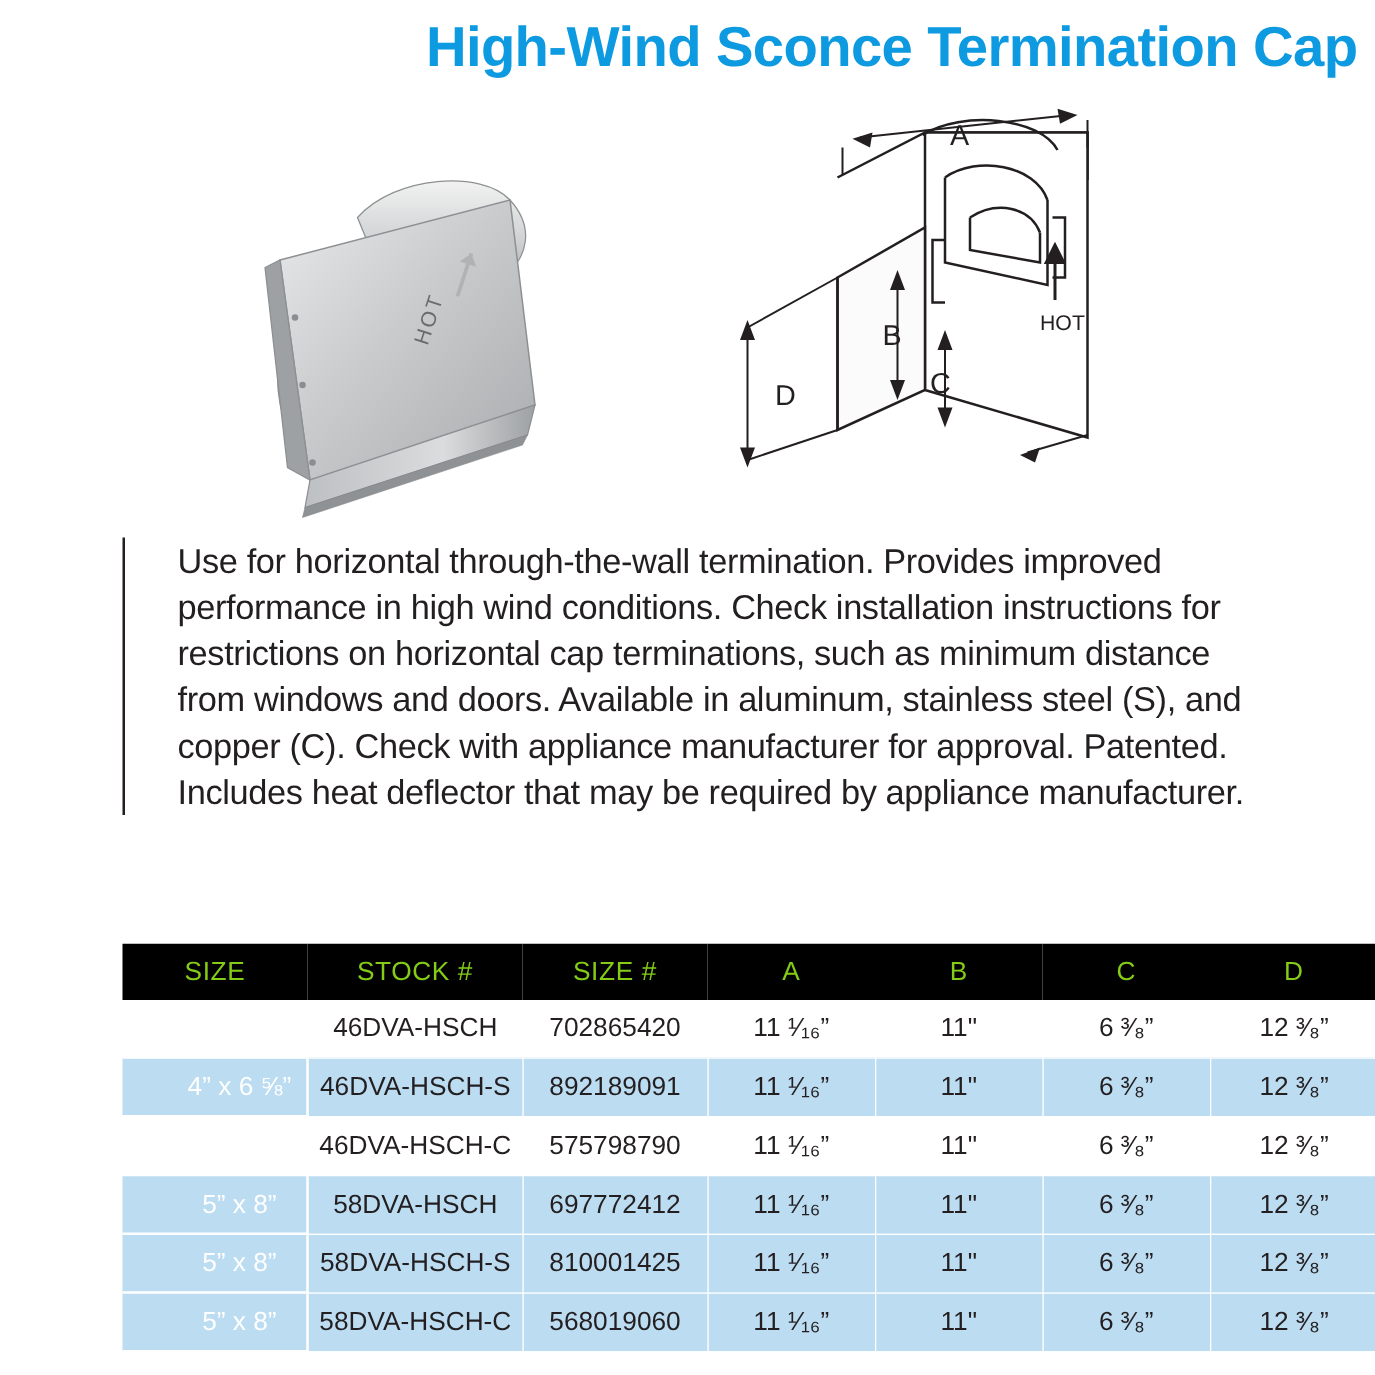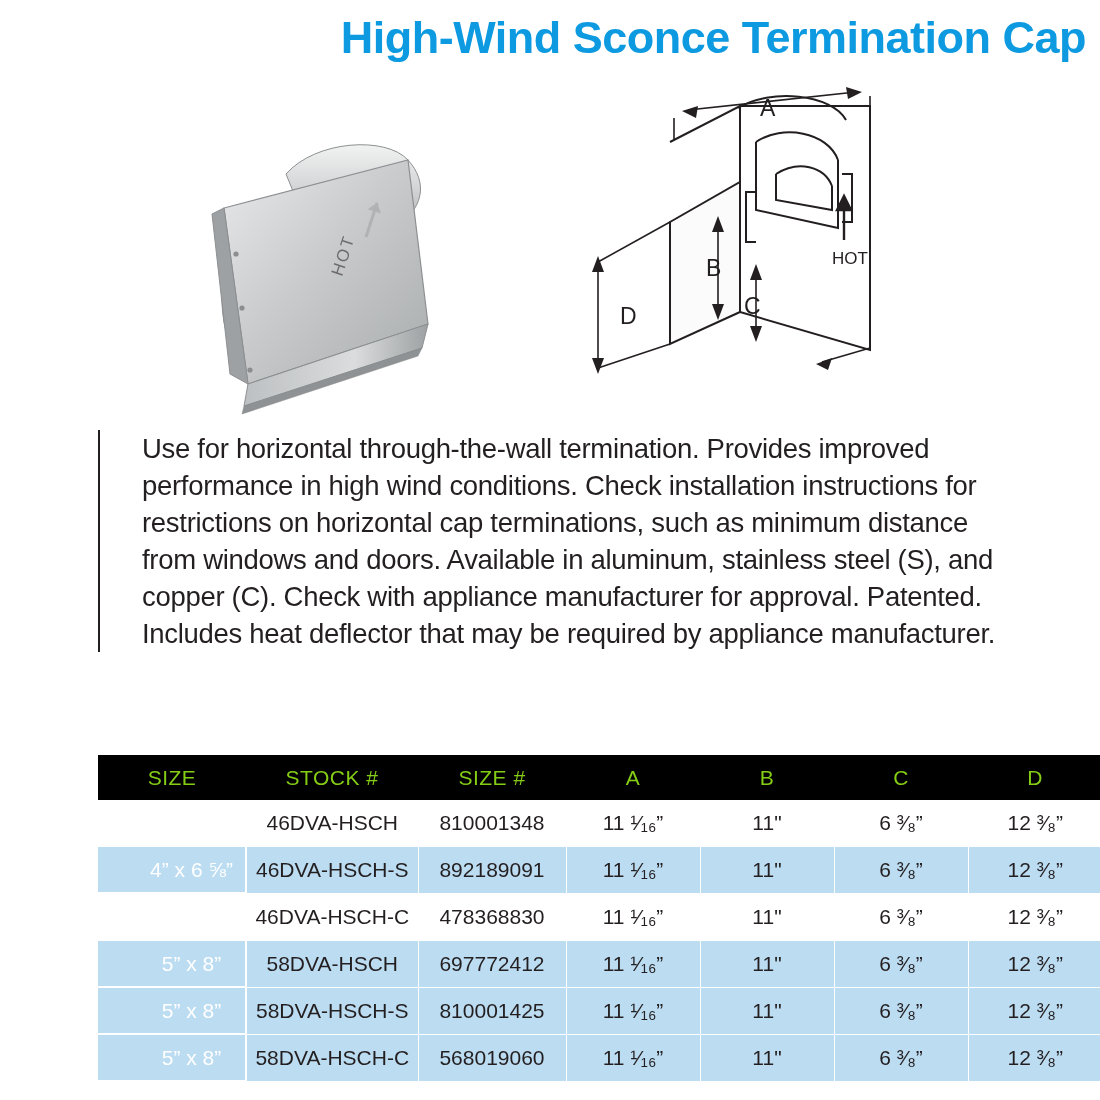--- a/index.html
+++ b/index.html
@@ -310,39 +310,39 @@
         <th>A</th>
         <th>B</th>
         <th>C</th>
         <th>D</th>
       </tr>
     </thead>
     <tbody>
       <tr class="row-plain">
         <td class="size-cell">4” x 6 ⅝”</td>
         <td class="cell-sep">46DVA-HSCH</td>
-        <td class="cell-sep">810001348</td>
+        <td class="cell-sep">702865420</td>
         <td class="cell-sep">11 ¹⁄₁₆”</td>
         <td class="cell-sep">11"</td>
         <td class="cell-sep">6 ³⁄₈”</td>
         <td>12 ³⁄₈”</td>
       </tr>
       <tr class="row-alt">
         <td class="size-cell">4” x 6 ⅝”</td>
         <td class="cell-sep">46DVA-HSCH-S</td>
         <td class="cell-sep">892189091</td>
         <td class="cell-sep">11 ¹⁄₁₆”</td>
         <td class="cell-sep">11"</td>
         <td class="cell-sep">6 ³⁄₈”</td>
         <td>12 ³⁄₈”</td>
       </tr>
       <tr class="row-plain">
         <td class="size-cell">4” x 6 ⅝”</td>
         <td class="cell-sep">46DVA-HSCH-C</td>
-        <td class="cell-sep">478368830</td>
+        <td class="cell-sep">575798790</td>
         <td class="cell-sep">11 ¹⁄₁₆”</td>
         <td class="cell-sep">11"</td>
         <td class="cell-sep">6 ³⁄₈”</td>
         <td>12 ³⁄₈”</td>
       </tr>
       <tr class="row-alt">
         <td class="size-cell">5” x 8”</td>
         <td class="cell-sep">58DVA-HSCH</td>
         <td class="cell-sep">697772412</td>
         <td class="cell-sep">11 ¹⁄₁₆”</td>

